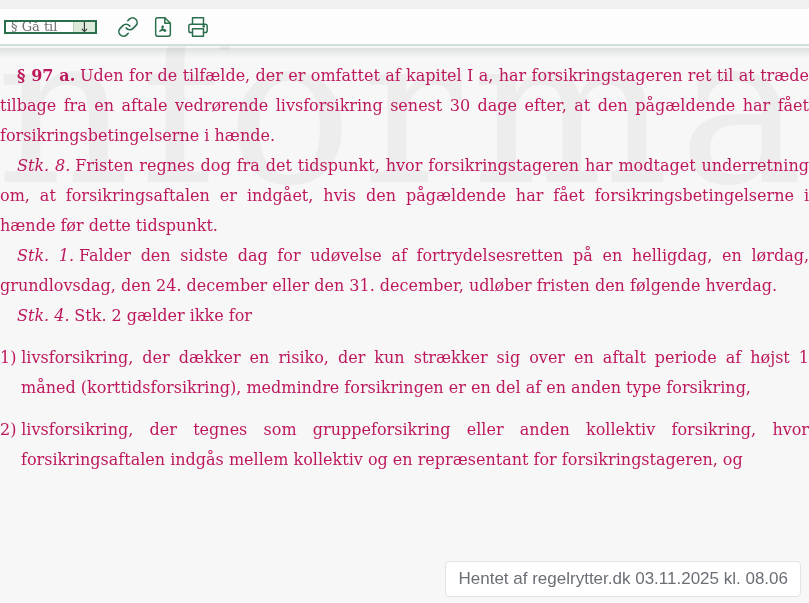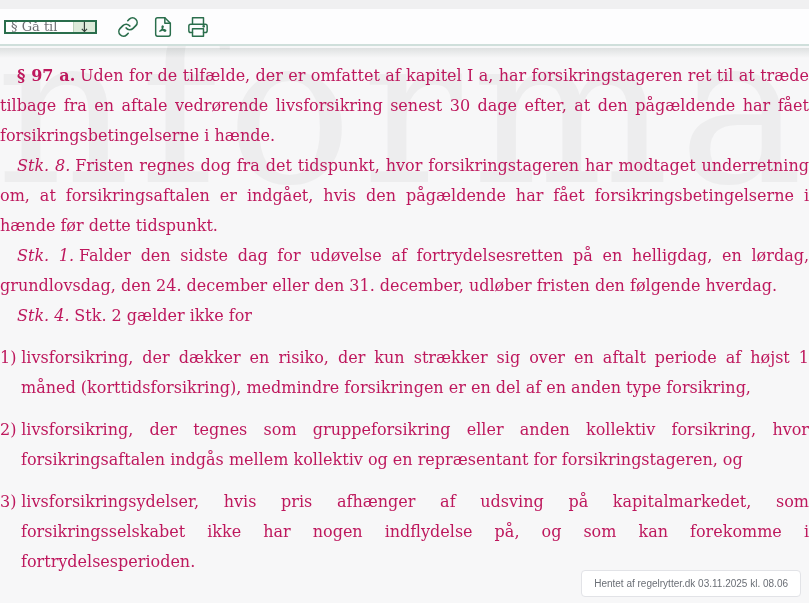--- a/index.html
+++ b/index.html
@@ -72,21 +72,21 @@
   p.item{padding-left:21px;text-indent:-21px;margin-top:12px;}
   .lead{margin-right:.30em;}
   .lead.bold{font-weight:bold;}
   .lead.italic{font-style:italic;}
 
   
   .stamp{
     position:absolute;z-index:3;right:8px;bottom:6px;
     background:#ffffff;border:1px solid #e2e3e7;border-radius:4px;
     padding:7px 12px;
-    font-family:"Liberation Sans", sans-serif;font-size:10px;color:#6b6f76;
+    font-family:"Liberation Sans", sans-serif;font-size:17px;color:#6b6f76;
     white-space:nowrap;
   }
 </style>
 </head>
 <body>
 
 <div class="page">
 
   <div class="top-strip"></div>
 
@@ -145,23 +145,20 @@
     </p>
     <p class="stk">
       <span class="lead italic">Stk. 4.</span><span>Stk. 2 gælder ikke for</span>
     </p>
     <p class="item">
       <span class="lead">1)</span><span>livsforsikring, der dækker en risiko, der kun strækker sig over en aftalt periode af højst 1 måned (korttidsforsikring), medmindre forsikringen er en del af en anden type forsikring,</span>
     </p>
     <p class="item">
       <span class="lead">2)</span><span>livsforsikring, der tegnes som gruppeforsikring eller anden kollektiv forsikring, hvor forsikringsaftalen indgås mellem kollektiv og en repræsentant for forsikringstageren, og</span>
     </p>
-    <p class="item">
-      <span class="lead">3)</span><span>livsforsikringsydelser, hvis pris afhænger af udsving på kapitalmarkedet, som forsikringsselskabet ikke har nogen indflydelse på, og som kan forekomme i fortrydelsesperioden.</span>
-    </p>
     <p class="stk">
       
     </p>
   </main>
 
   <div class="stamp">Hentet af regelrytter.dk 03.11.2025 kl. 08.06</div>
 
 </div>
 
 </body></html>

